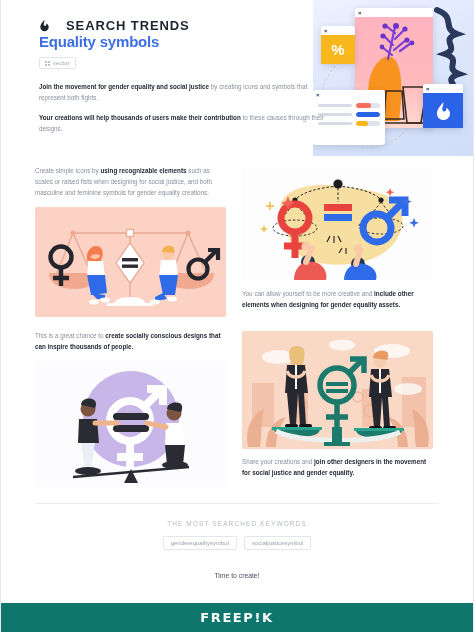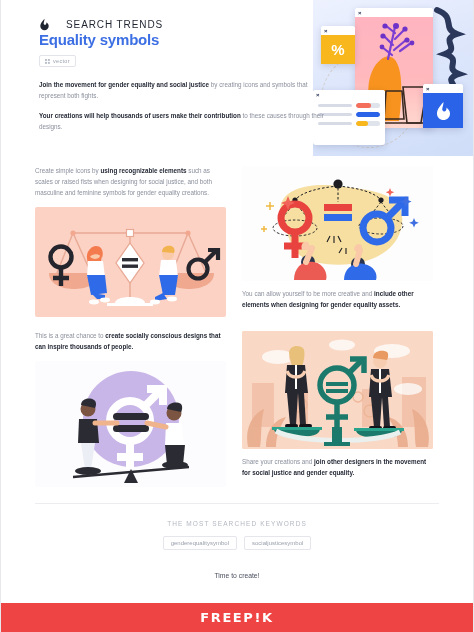--- a/index.html
+++ b/index.html
@@ -35,21 +35,21 @@
   .card-stats { left:0px; top:90px; width:72px; height:55px; background:#fff; }
   .card-stats .body { background:#fff; padding:4px 5px 3px 5px; }
   .stat-row { display:flex; align-items:center; gap:4px; margin-bottom:4px; }
   .stat-lbl { flex:1; height:3px; border-radius:2px; background:#d7dbe6; }
   .stat-pill { width:24px; height:5px; border-radius:3px; background:#dfe3ec; position:relative; overflow:hidden;}
   .stat-pill i { position:absolute; left:0; top:0; bottom:0; display:block; border-radius:3px; }
 
   .hero-text { position:absolute; left:38px; top:18px; width:290px; }
   .trend-row { display:flex; align-items:center; gap:8px; }
   .flame { width:11px; height:13px; }
-  .trend-label { font-size:10px; font-weight:normal; letter-spacing:.9px; color:#1f2431;padding-left:8px; }
+  .trend-label { font-size:13px; font-weight:bold; letter-spacing:.9px; color:#1f2431;padding-left:8px; }
   .hero-title { font-size:15px; font-weight:bold; color:#3c6fe3; letter-spacing:-.2px; }
   .badge { margin-top:7px; display:inline-flex; align-items:center; gap:3px;
            border:1px solid #e2e4ea; border-radius:2px; padding:2px 5px; background:#fff; }
   .badge .grid { width:5px; height:5px; }
   .badge span { font-size:5.5px; color:#9aa0ad; letter-spacing:.3px; }
   .hero-p { margin-top:11px; font-size:6.3px; line-height:1.75; color:#8a8f9c; }
   .hero-p b { color:#1f2431; font-weight:bold; }
   .hero-p.second { margin-top:9px; }
 
   
@@ -69,21 +69,21 @@
 
   
   .keywords { padding:16px 0 0 0; text-align:center; }
   .kw-title { font-size:6.5px; letter-spacing:1.1px; color:#b4b8c2; font-weight:normal; }
   .kw-tags { margin-top:9px; display:flex; justify-content:center; gap:7px; }
   .kw-tag { border:1px solid #e4e6ec; border-radius:2px; padding:3px 7px;
             font-size:6px; color:#9aa0ad; background:#fff; }
   .cta { margin-top:22px; text-align:center; font-size:6.8px; color:#4b5060; }
 
   
-  .footer { position:absolute; left:0; right:0; bottom:0; height:29px; background:#ef4444;
+  .footer { position:absolute; left:0; right:0; bottom:0; height:29px; background:#0f766e;
             display:flex; align-items:center; justify-content:center; }
   .logo { color:#fff; font-size:13px; font-weight:bold; letter-spacing:1.6px;
           font-family:"DejaVu Sans", sans-serif; }
 </style>
 </head>
 <body>
 
 <div class="page">
 
   <div class="hero">

